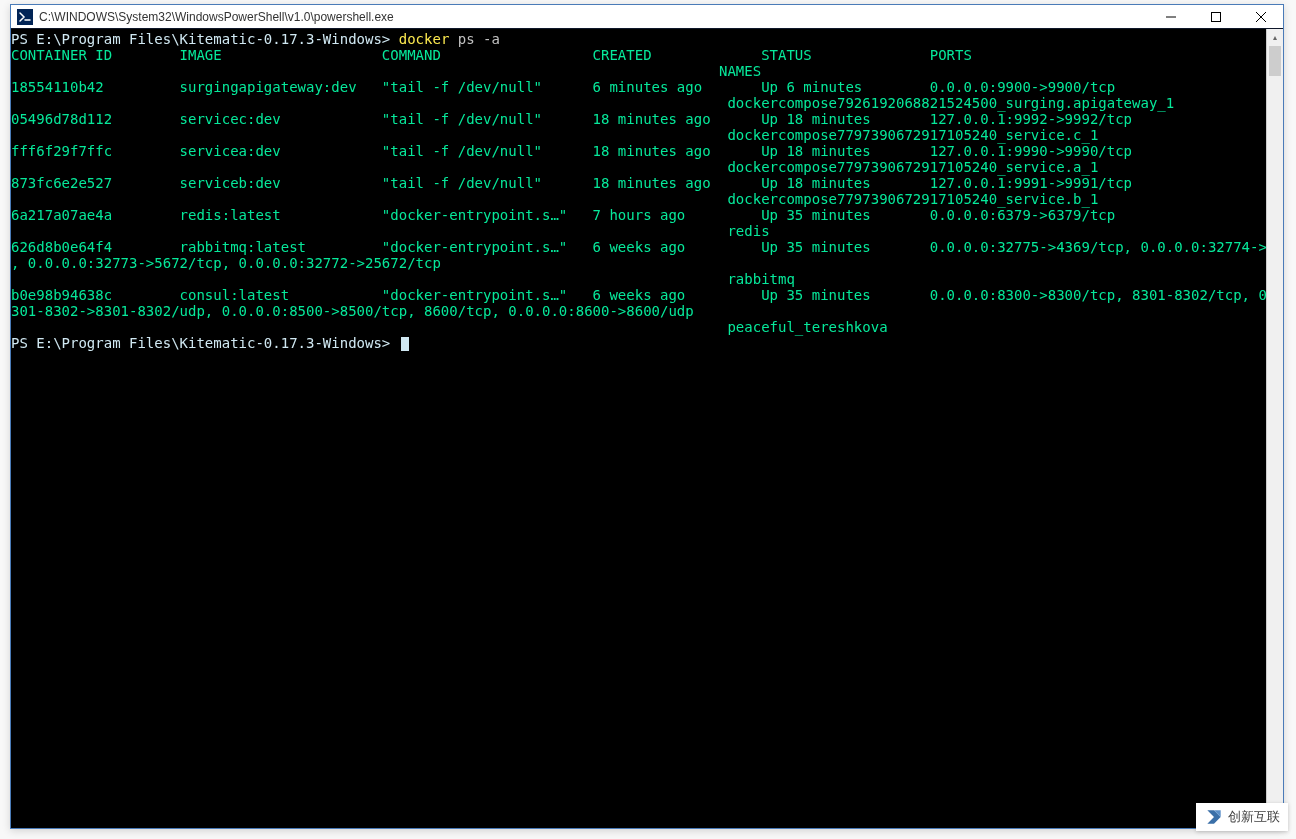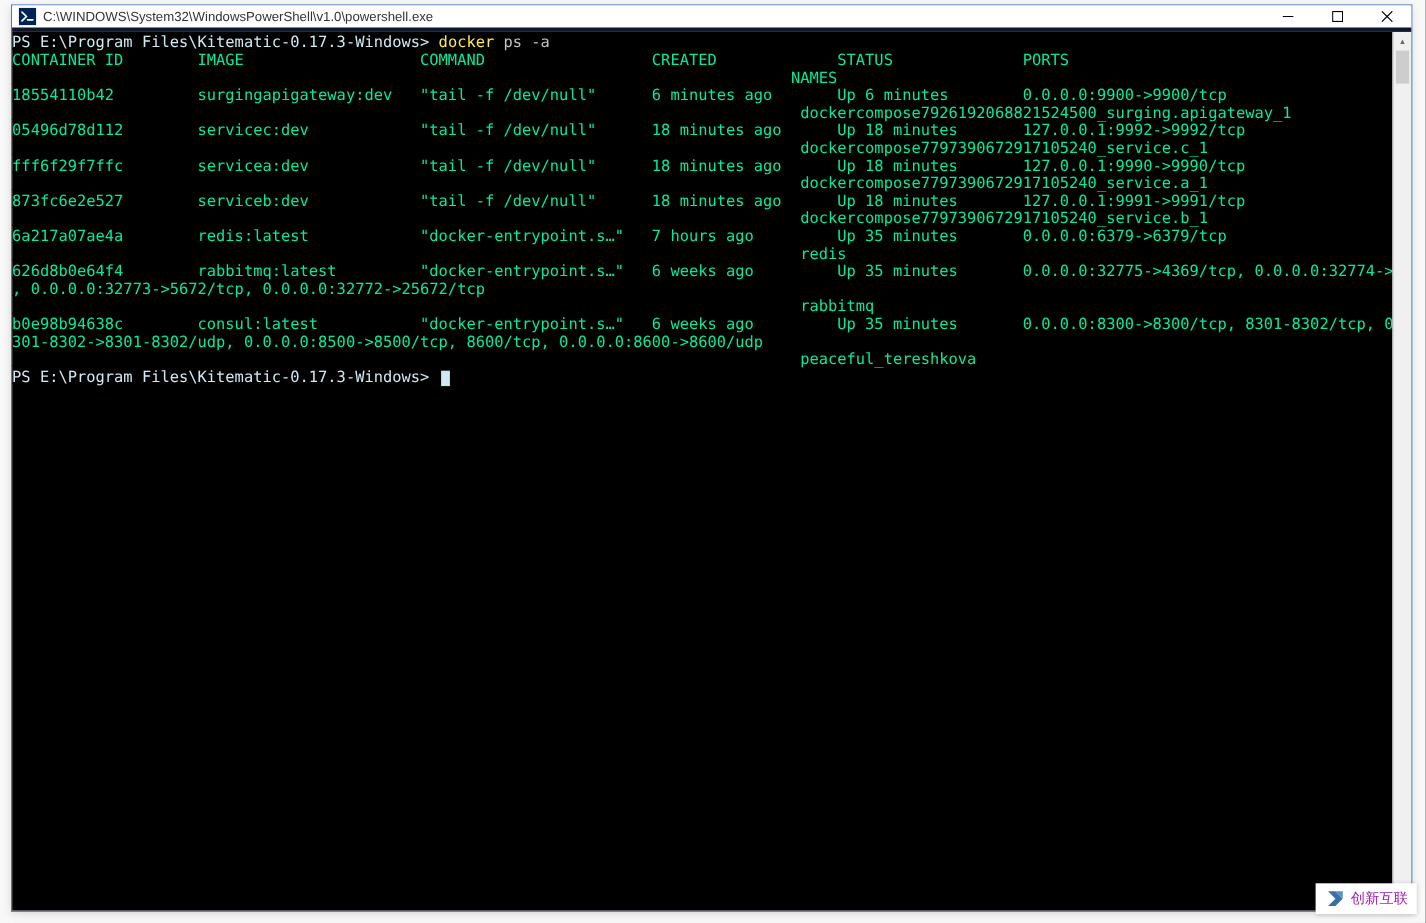--- a/index.html
+++ b/index.html
@@ -43,21 +43,21 @@
       border: 1px solid #4a7bb8;
       display: flex;
       flex-direction: column;
       box-shadow: 0 2px 8px rgba(0,0,0,0.15);
     }
     .titlebar {
       height: 24px;
       background: #ffffff;
       display: flex;
       align-items: center;
-      border-bottom: 4px solid #0f172a;
+      border-bottom: 1px solid #0f172a;
       flex-shrink: 0;
     }
     .titlebar-icon {
       width: 16px;
       height: 16px;
       margin-left: 6px;
       margin-right: 6px;
       display: flex;
       align-items: center;
       justify-content: center;
@@ -152,21 +152,21 @@
       vertical-align: text-bottom;
       margin-left: 2px;
     }
     .watermark {
       position: absolute;
       right: 8px;
       bottom: 8px;
       background: #ffffff;
       padding: 4px 8px;
       font-size: 13px;
-      color: #a21caf;
+      color: #404040;
       display: flex;
       align-items: center;
       gap: 4px;
       box-shadow: 0 1px 4px rgba(0,0,0,0.2);
     }
     .watermark-icon {
       width: 20px;
       height: 20px;
     }
   </style>

